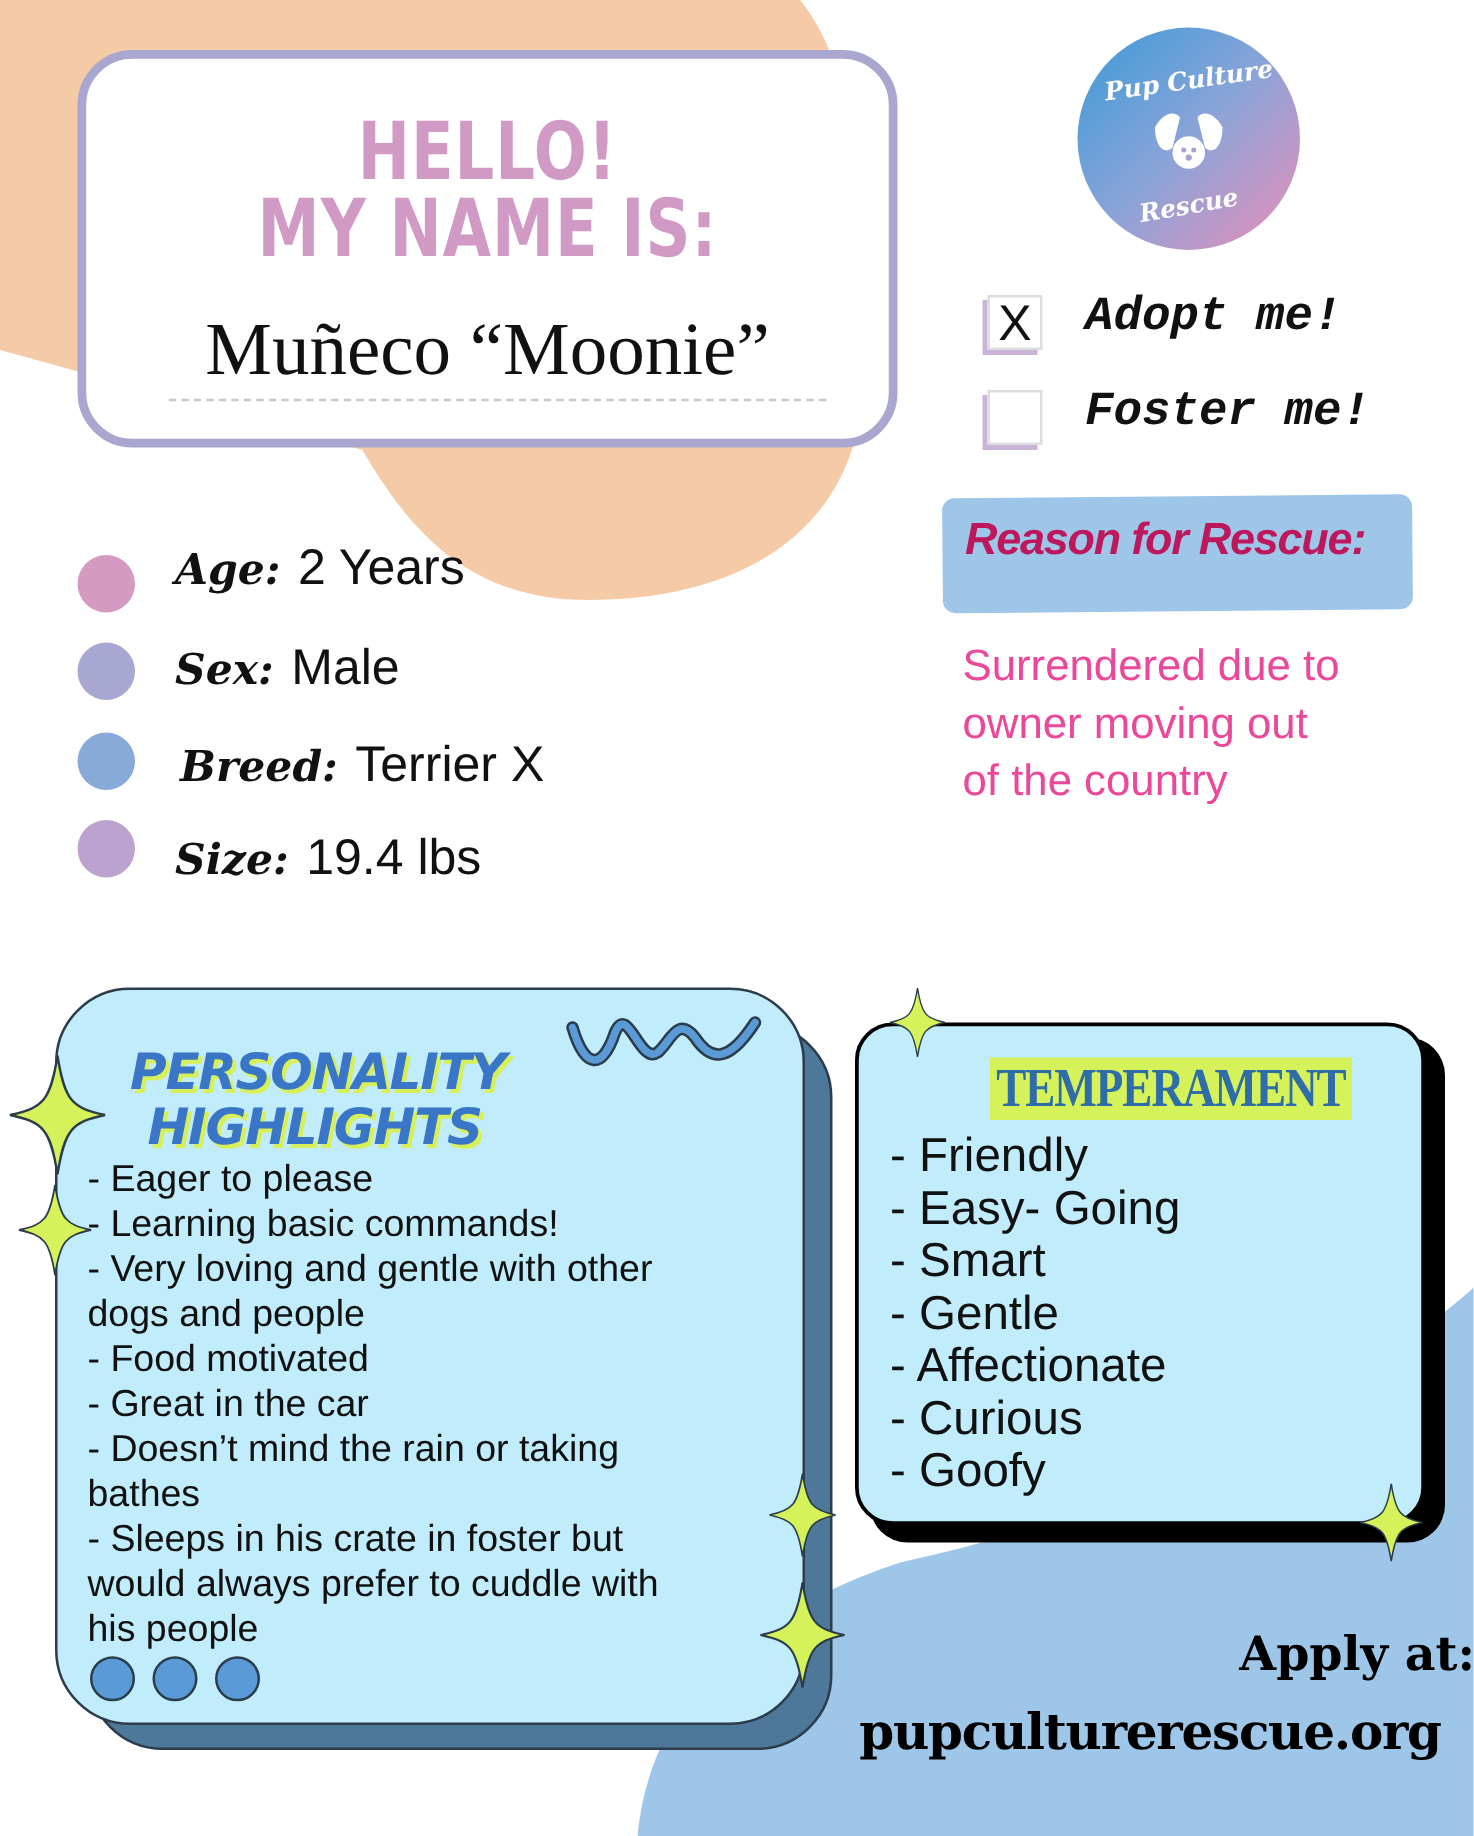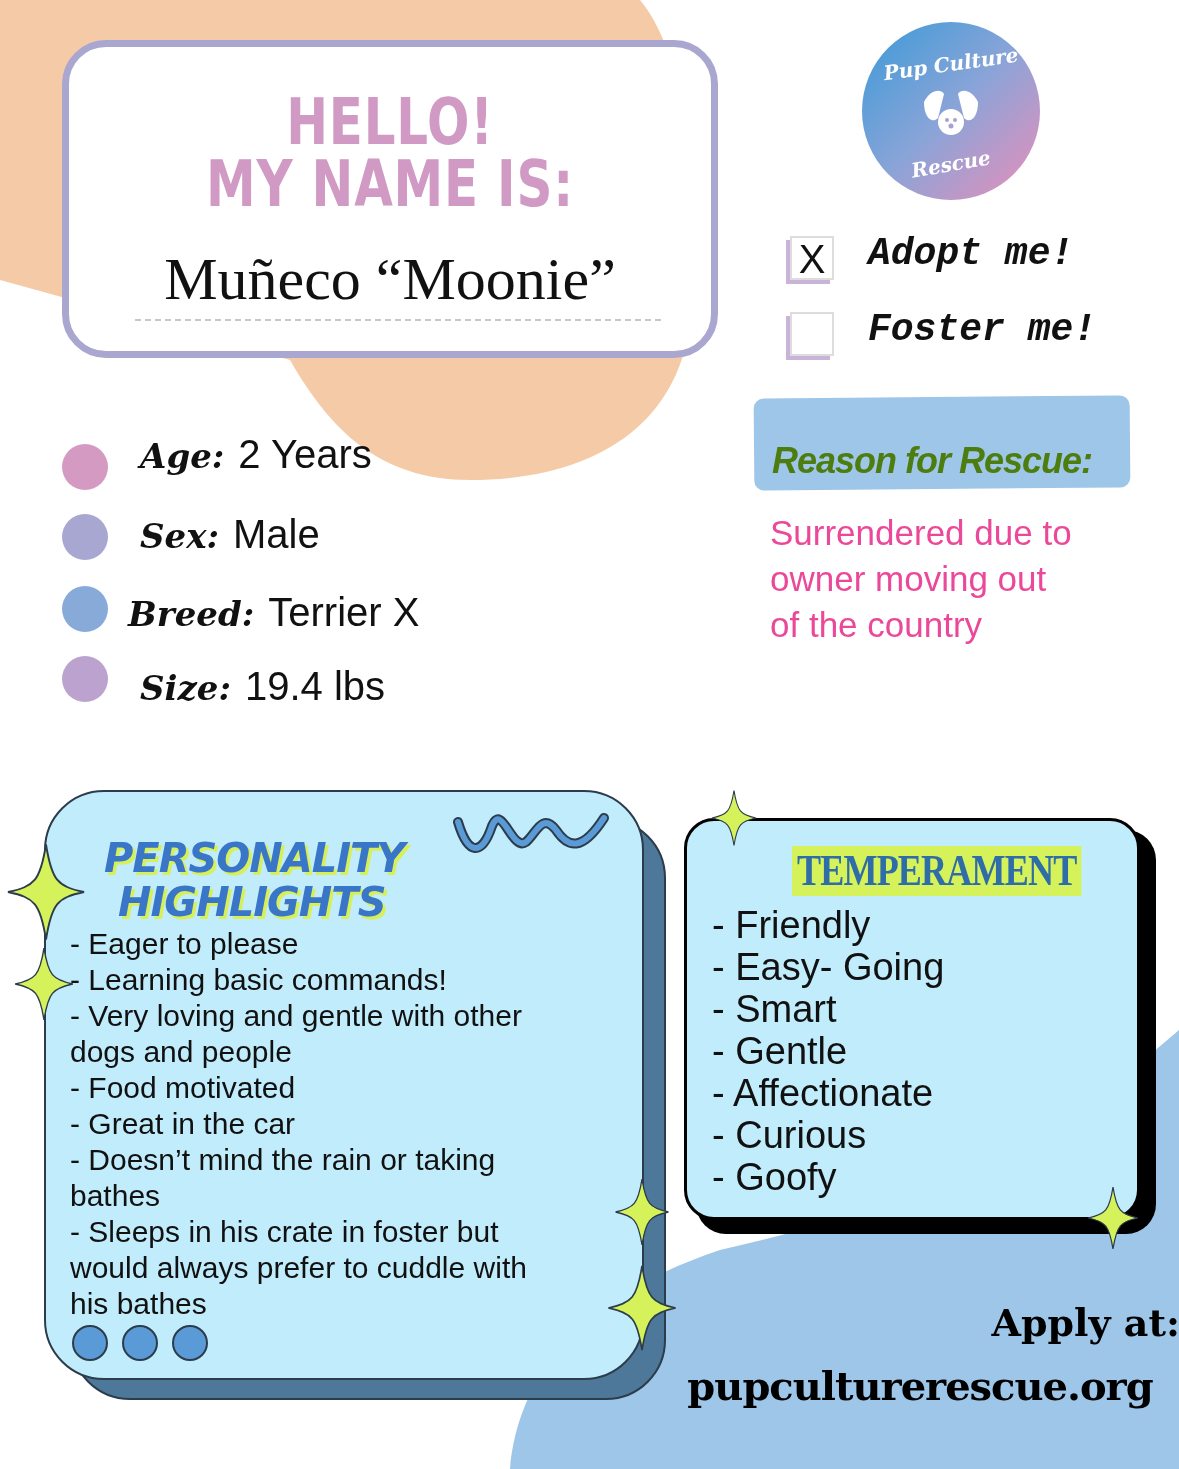--- a/index.html
+++ b/index.html
@@ -22,21 +22,21 @@
   .cb { width:44px; height:44px; background:#fff; border:2px solid #ddd; box-shadow:-4px 4px 0 #c9b3d8; box-sizing:border-box; font-size:40px; line-height:42px; text-align:center; font-family:"Liberation Sans", sans-serif; color:#111; }
   .cblabel { font-family:Liberation Mono, monospace; font-style:italic; font-weight:bold; font-size:38px; color:#111; }
 
   
   .dot { width:46px; height:46px; border-radius:50%; }
   .stat { font-size:40px; color:#111; white-space:nowrap; }
   .stat .k { font-family:"DejaVu Serif", serif; font-style:italic; font-weight:bold; font-size:34px; margin-right:14px; }
 
   
   .reasonbar { left:754px; top:397px; width:376px; height:92px; background:#9ec6e8; border-radius:10px; transform:rotate(-0.5deg); }
-  .reasontitle { left:772px; top:440px; font-weight:bold; font-style:italic; font-size:36px; color:#4d7c0f; letter-spacing:-1px; }
+  .reasontitle { left:772px; top:410px; font-weight:bold; font-style:italic; font-size:36px; color:#be185d; letter-spacing:-1px; }
   .reasontext { left:770px; top:510px; width:380px; font-size:35px; line-height:46px; color:#ec4899; }
 
   
   .pshadow { left:70px; top:818px; width:596px; height:582px; background:#4e7899; border:2px solid #2c3c4a; border-radius:60px; box-sizing:border-box; }
   .pcard { left:44px; top:790px; width:600px; height:590px; background:#c0ecfb; border:2px solid #2c3c4a; border-radius:60px; box-sizing:border-box; }
   .ptitle { left:104px; top:836px; font-family:"DejaVu Sans", sans-serif; font-weight:bold; font-style:italic; font-size:40px; line-height:44px; color:#3a76c8; text-shadow:3px 3px 0 #d7f05a; letter-spacing:-1px; }
   .plist { left:70px; top:926px; width:560px; font-size:30px; line-height:36px; color:#111; }
   .plist div { margin:0; }
   .pdot { width:36px; height:36px; border-radius:50%; background:#5a9ad6; border:2px solid #2c3c4a; box-sizing:border-box; }
 
@@ -92,21 +92,21 @@
 
 <div class="abs dot" style="left:62px;top:444px;background:#d49ac2;"></div>
 <div class="abs stat" style="left:140px;top:432px;">
   <span class="k">Age:</span><span>2 Years</span>
 </div>
 <div class="abs dot" style="left:62px;top:514px;background:#a7a7d2;"></div>
 <div class="abs stat" style="left:140px;top:512px;">
   <span class="k">Sex:</span><span>Male</span>
 </div>
 <div class="abs dot" style="left:62px;top:586px;background:#88aad8;"></div>
-<div class="abs stat" style="left:128px;top:590px;text-align:right;">
+<div class="abs stat" style="left:144px;top:590px;text-align:right;">
   <span class="k">Breed:</span><span>Terrier X</span>
 </div>
 <div class="abs dot" style="left:62px;top:656px;background:#bba2cf;"></div>
 <div class="abs stat" style="left:140px;top:664px;">
   <span class="k">Size:</span><span>19.4 lbs</span>
 </div>
 
 <div class="abs reasonbar"></div>
 <div class="abs reasontitle">Reason for Rescue:</div>
 <div class="abs reasontext">
@@ -129,21 +129,21 @@
   <div>- Eager to please</div>
   <div>- Learning basic commands!</div>
   <div>- Very loving and gentle with other</div>
   <div>dogs and people</div>
   <div>- Food motivated</div>
   <div>- Great in the car</div>
   <div>- Doesn’t mind the rain or taking</div>
   <div>bathes</div>
   <div>- Sleeps in his crate in foster but</div>
   <div>would always prefer to cuddle with</div>
-  <div>his bathes</div>
+  <div>his people</div>
 </div>
 <div class="abs pdot" style="left:72px;top:1325px;"></div>
 <div class="abs pdot" style="left:122px;top:1325px;"></div>
 <div class="abs pdot" style="left:172px;top:1325px;"></div>
 
 <div class="abs tshadow"></div>
 <div class="abs tcard"></div>
 <div class="abs ttitle">TEMPERAMENT</div>
 <div class="abs tlist">
   <div>- Friendly</div>

